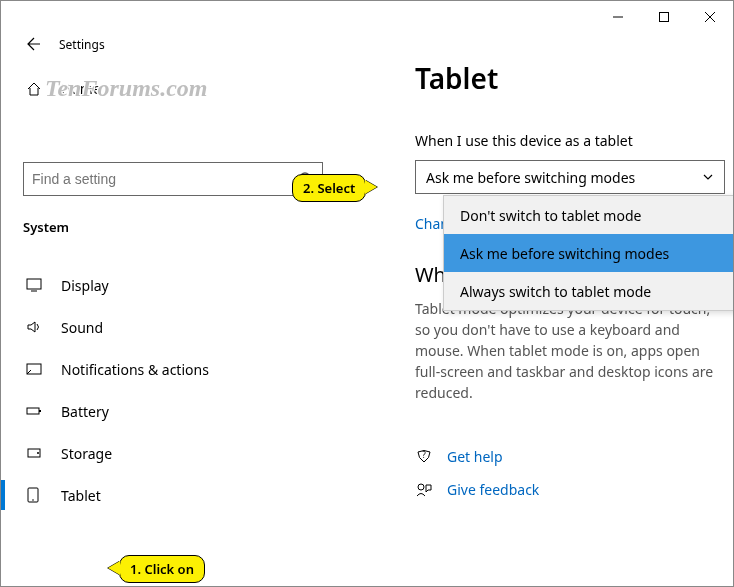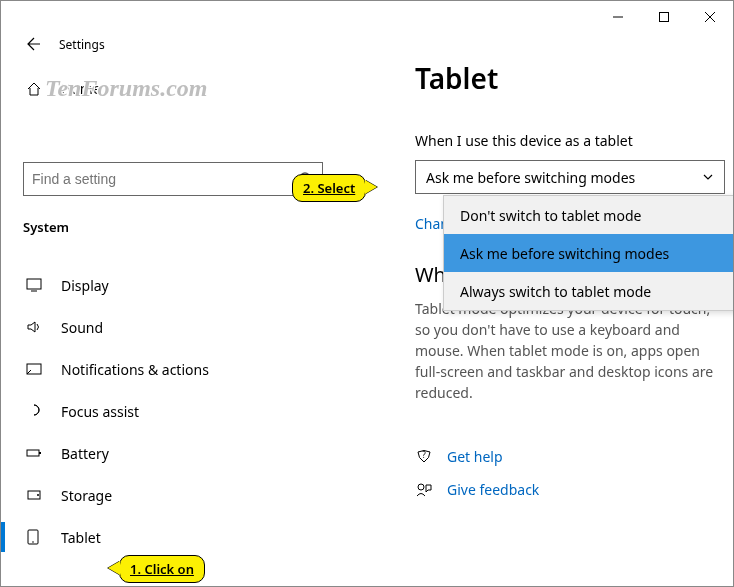--- a/index.html
+++ b/index.html
@@ -40,21 +40,21 @@
 .dropdown-item.selected { background: #3d97e0; color: #000; }
 
 .link-row { color: #0067c0; font-size: 14px; margin-top: 20px; }
 .help-section-title { font-size: 20px; margin-top: 28px; }
 .help-desc { font-size: 14px; color: #555; margin-top: 10px; line-height: 1.5; max-width: 340px; }
 
 .help-link-row { display: flex; align-items: center; gap: 14px; margin-top: 44px; }
 .help-link-row + .help-link-row { margin-top: 14px; }
 .help-link { color: #0067c0; font-size: 14px; }
 
-.callout { position: absolute; background: #fcf003; border: 1px solid #000; border-radius: 10px; padding: 4px 10px; font-size: 13px; font-weight: 600; display: flex; align-items: center; white-space: nowrap; text-decoration: underline; }
+.callout { position: absolute; background: #fcf003; border: 1px solid #000; border-radius: 10px; padding: 4px 10px; font-size: 13px; font-weight: 600; display: flex; align-items: center; white-space: nowrap; }
 .callout-2 { top: 173px; left: 291px; }
 .callout-2::after { content: ""; position: absolute; right: -12px; top: 5px; border-top: 7px solid transparent; border-bottom: 7px solid transparent; border-left: 12px solid #fcf003; filter: drop-shadow(1px 0 0 #000); }
 .callout-1 { top: 554px; left: 118px; }
 .callout-1::before { content: ""; position: absolute; left: -12px; top: 5px; border-top: 7px solid transparent; border-bottom: 7px solid transparent; border-right: 12px solid #fcf003; filter: drop-shadow(-1px 0 0 #000); }
 
 svg { display: block; }
 </style>
 </head>
 <body>
 
@@ -136,28 +136,20 @@
               <svg width="16" height="16" viewBox="0 0 16 16">
                 <rect x="1" y="3" width="14" height="10" stroke="#000" fill="none"></rect>
                 <path d="M1 13 L5 9" stroke="#000"></path>
               </svg>
             </span>
           <span class="nav-label">Notifications &amp; actions</span>
         </div>
         <div class="nav-item">
           <span class="icon-slot">
               <svg width="16" height="16" viewBox="0 0 16 16">
-                <path d="M8 2 A5 5 0 0 1 8 12 A4 4 0 0 0 8 2" stroke="#000" fill="none"></path>
-              </svg>
-            </span>
-          <span class="nav-label">Focus assist</span>
-        </div>
-        <div class="nav-item">
-          <span class="icon-slot">
-              <svg width="16" height="16" viewBox="0 0 16 16">
                 <rect x="1" y="5" width="12" height="6" stroke="#000" fill="none"></rect>
                 <rect x="13" y="7" width="2" height="2" fill="#000"></rect>
               </svg>
             </span>
           <span class="nav-label">Battery</span>
         </div>
         <div class="nav-item">
           <span class="icon-slot">
               <svg width="16" height="16" viewBox="0 0 16 16">
                 <rect x="2" y="4" width="12" height="8" stroke="#000" fill="none"></rect>

